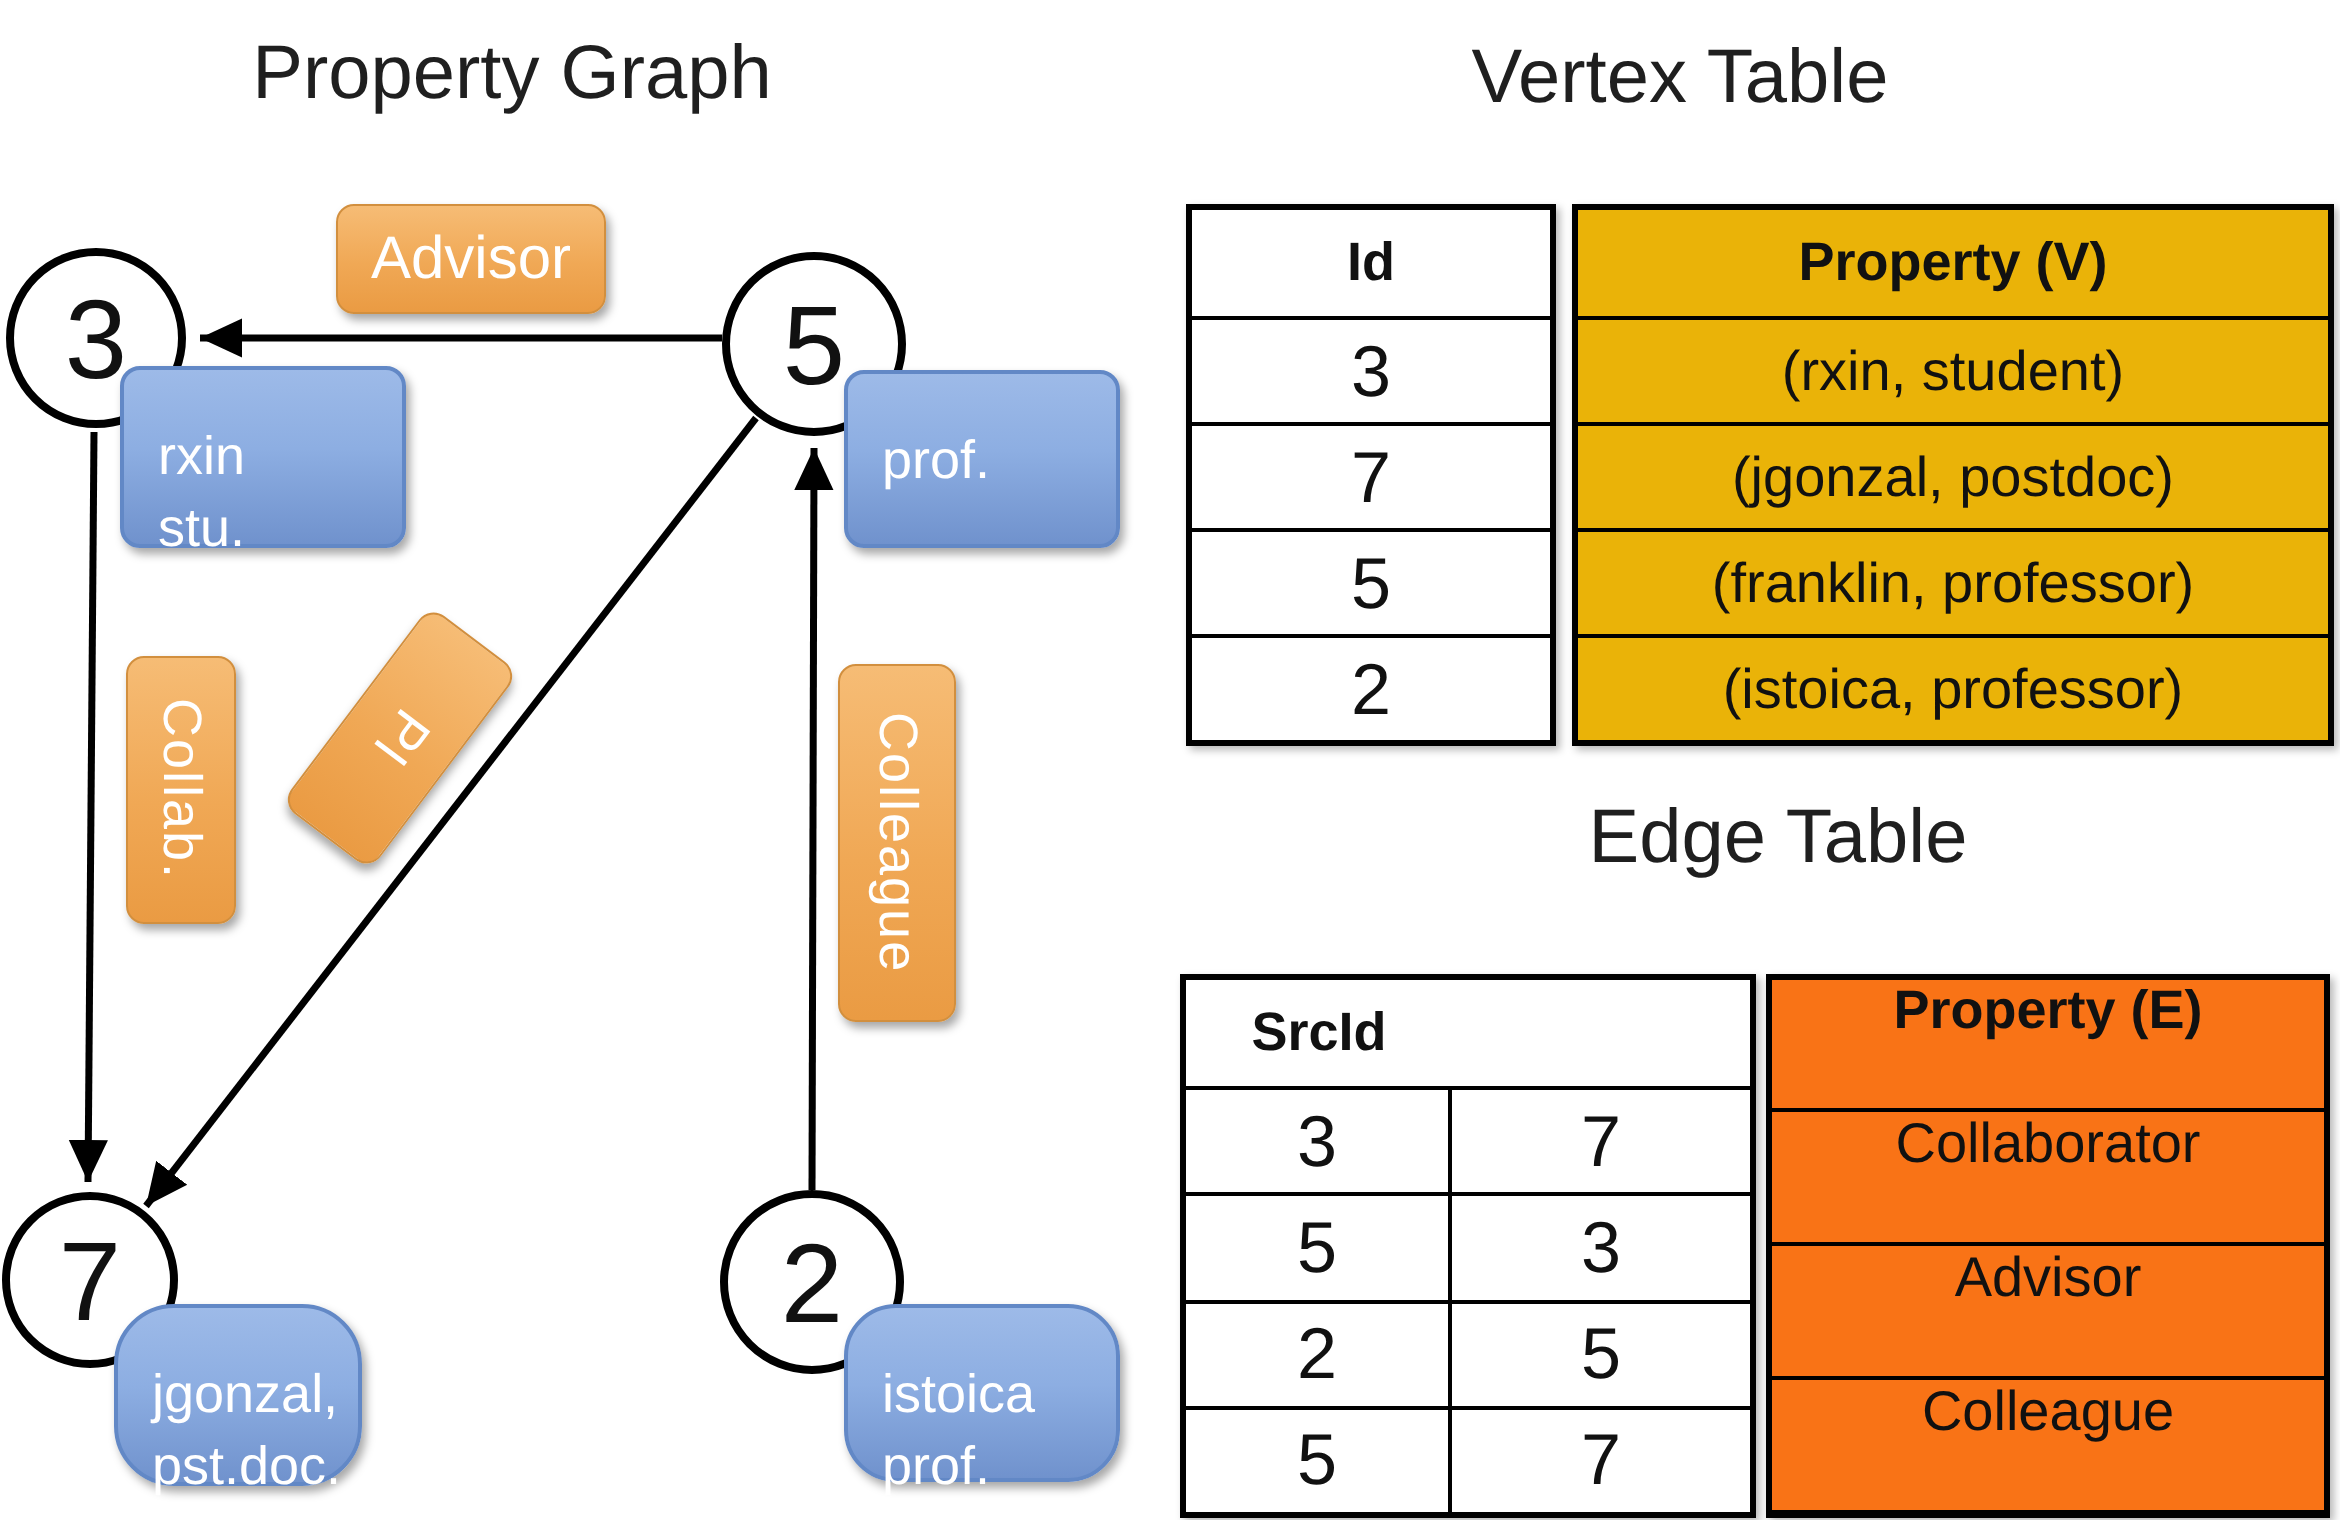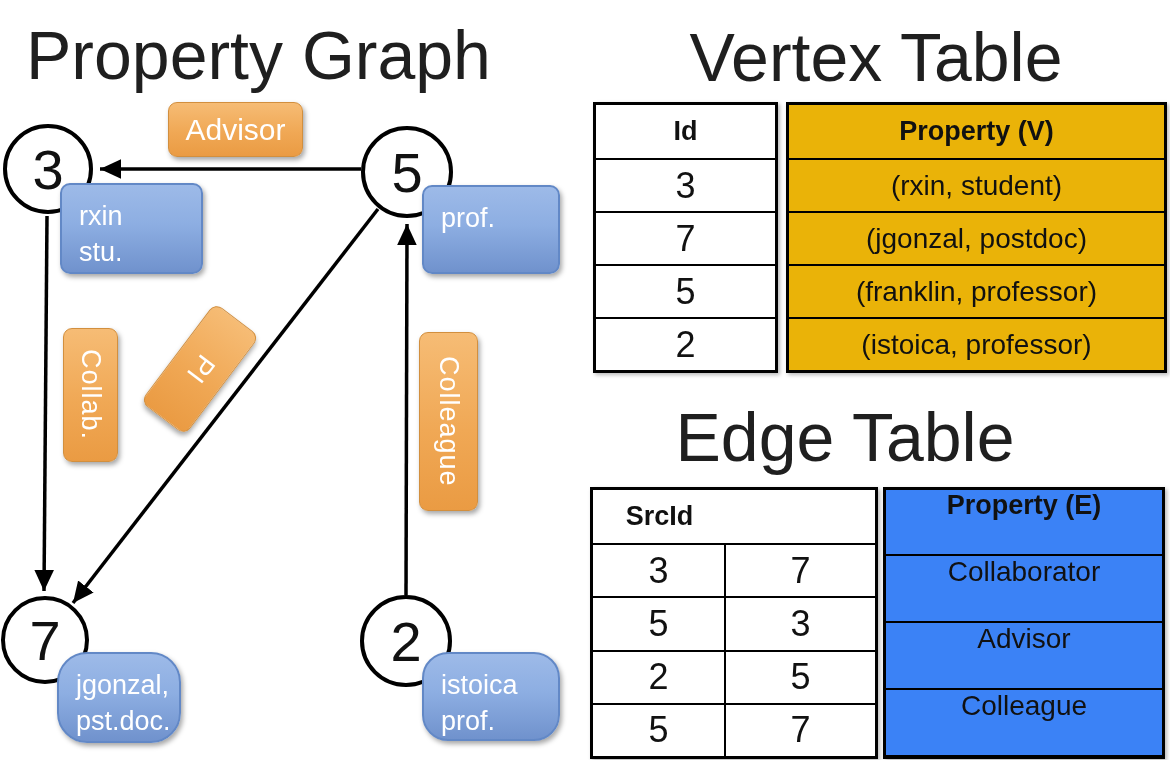--- a/index.html
+++ b/index.html
@@ -3,44 +3,44 @@
 <meta charset="utf-8">
 <style>
   html,body { margin:0; padding:0; background:#fff; }
   #canvas {
     position:relative; width:1170px; height:760px; overflow:hidden;
     background:#ffffff; font-family:"Liberation Sans", sans-serif;
     -webkit-font-smoothing:antialiased;
   }
   .title {
     position:absolute; text-align:center; color:#1f1f1f;
-    font-size:68px; font-weight:400; letter-spacing:0px; white-space:nowrap;
+    font-size:38px; font-weight:400; letter-spacing:0px; white-space:nowrap;
   }
   #pg-title   { left:26px;  top:16px;  width:460px; }
-  #vt-title   { left:676px; top:18px;  width:400px; }
-  #et-title   { left:645px; top:398px; width:400px; }
+  #vt-title   { left:640px; top:18px;  width:400px; }
+  #et-title   { left:689px; top:398px; width:400px; }
 
   
   #graph-edges { position:absolute; left:0; top:0; width:580px; height:760px; }
 
   .gnode {
     position:absolute; box-sizing:border-box; border:4px solid #000;
     border-radius:50%; background:#fff; display:flex; align-items:center;
     justify-content:center; font-size:56px; color:#111;
   }
   #node-3 { left:3px;   top:124px; width:90px; height:90px; }
   #node-5 { left:361px; top:126px; width:92px; height:92px; }
   #node-7 { left:1px;   top:596px; width:88px; height:88px; }
   #node-2 { left:360px; top:595px; width:92px; height:92px; }
 
   .vbox {
     position:absolute; box-sizing:border-box; border-radius:10px;
     background:linear-gradient(180deg,#9dbae8 0%,#8daee2 45%,#7092cd 100%);
     border:2px solid #6288c6; color:#fff; font-size:27px; line-height:1.32;
-    padding:14px 6px 0 17px; box-shadow:2px 3px 5px rgba(0,0,0,0.35);
+    padding:26px 6px 0 17px; box-shadow:2px 3px 5px rgba(0,0,0,0.35);
   }
   #vbox-rxin     { left:60px;  top:183px; width:143px; height:91px; }
   #vbox-franklin { left:422px; top:185px; width:138px; height:89px; }
   #vbox-jgonzal  { left:57px;  top:652px; width:124px; height:91px;border-radius:30px; }
   #vbox-istoica  { left:422px; top:652px; width:138px; height:89px;border-radius:26px; }
 
   .ebox {
     position:absolute; box-sizing:border-box; border-radius:9px;
     background:linear-gradient(180deg,#f6bc75 0%,#f0a855 55%,#ea9b43 100%);
     border:1.5px solid #d28f3e; color:#fff;
@@ -66,21 +66,21 @@
   .tbl .trow:first-child { border-top:none;text-align:center; }
   .tbl .trow.hdr { font-size:27px; font-weight:bold; }
   .tbl .num { font-size:36px; }
   .cell { width:100%; height:100%; display:flex; align-items:center; justify-content:center; box-sizing:border-box; }
   .cell.left-col { border-right:2.5px solid #000; }
 
   #vt-id   { left:593px; top:102px; width:185px; height:271px; }
   #vt-prop { left:786px; top:102px; width:381px; height:271px; background:#eab308; }
   #et-ids  { left:590px; top:487px; width:288px; height:272px; }
   #et-ids .trow { grid-template-columns:133px 1fr; }
-  #et-prop { left:883px; top:487px; width:282px; height:272px; background:#3b82f6;gap:33px; }
+  #et-prop { left:883px; top:487px; width:282px; height:272px; background:#f97316;gap:33px; }
 </style>
 </head>
 <body>
 
 <div id="canvas">
 
   <div class="title" id="pg-title">Property Graph</div>
   <div class="title" id="vt-title">Vertex Table</div>
   <div class="title" id="et-title">Edge Table</div>
 

